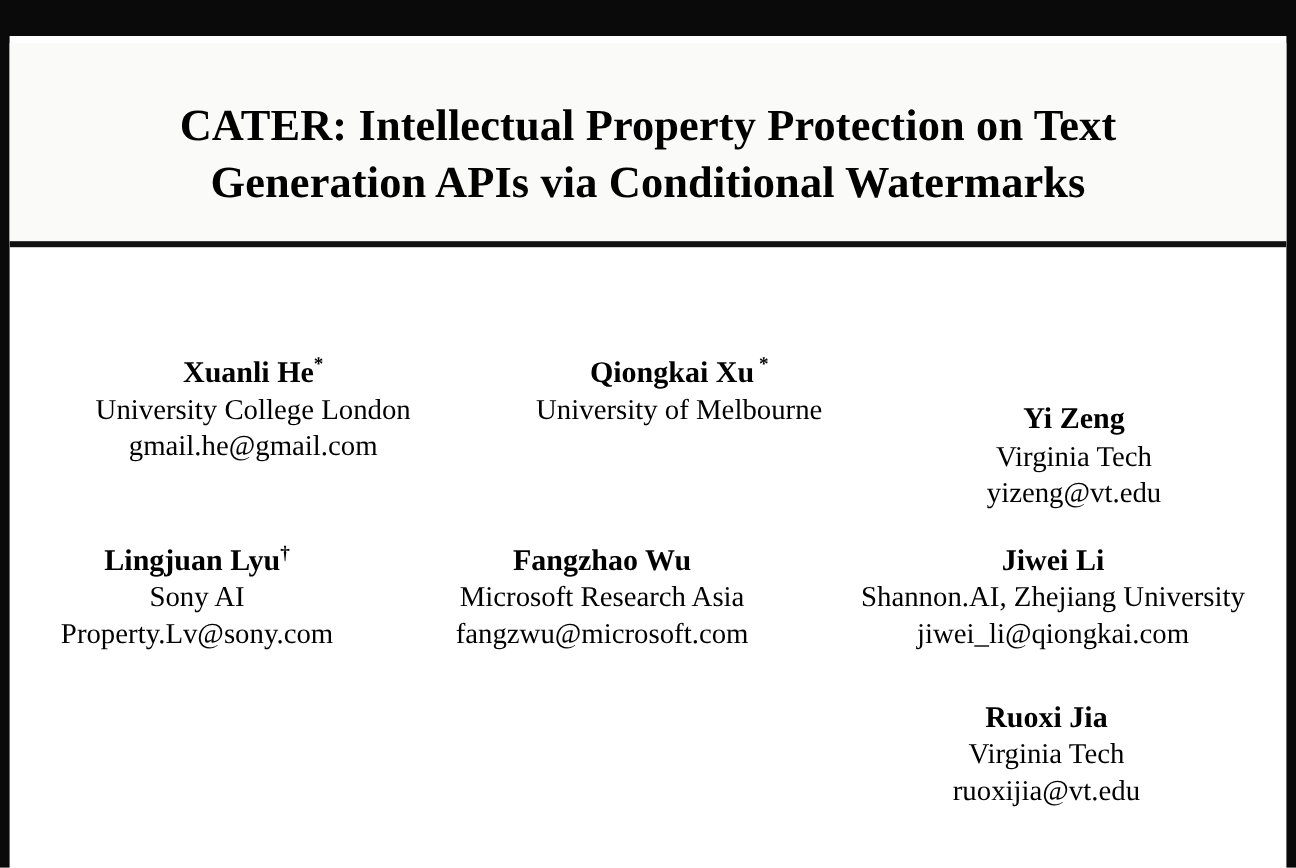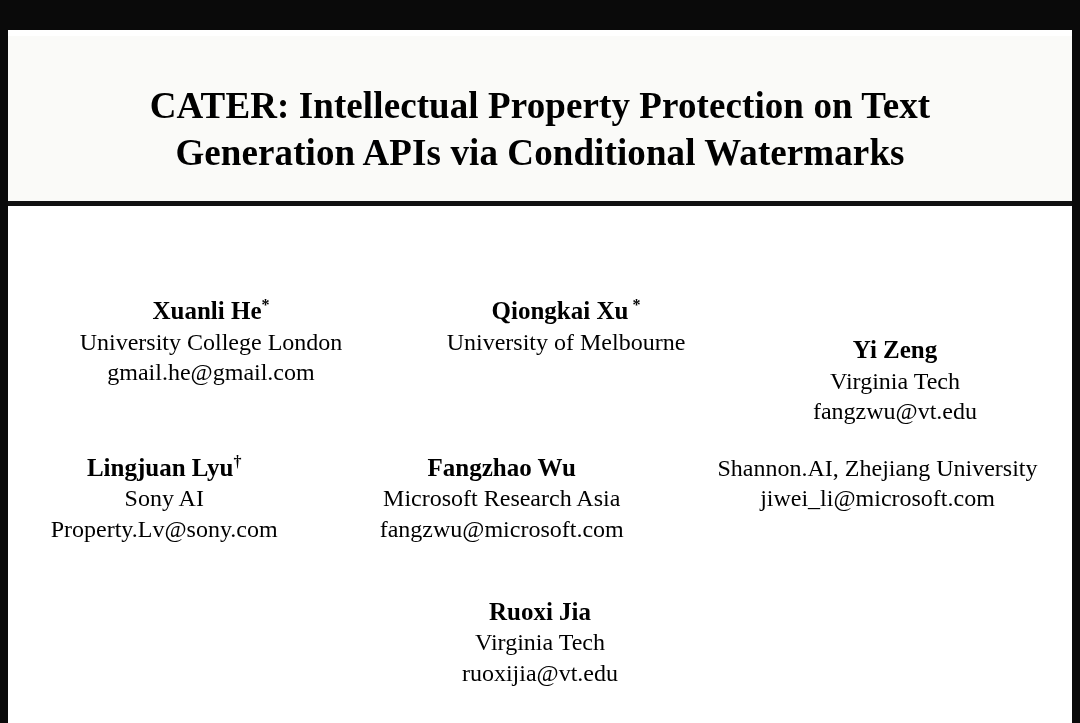--- a/index.html
+++ b/index.html
@@ -60,21 +60,21 @@
     left: 8px;
     width: 1064px;
     box-sizing: border-box;
   }
   .author-row {
     display: flex;
     justify-content: center;
     align-items: flex-start;
   }
   .author-row.row1 { margin-bottom: 27px; }
-  .author-row.row2 { margin-bottom: 53px; gap: 29px; }
+  .author-row.row2 { margin-bottom: 40px; gap: 29px; }
   .author-block {
     text-align: center;
     padding: 0 6px;
     box-sizing: border-box;
   }
   .author-name {
     font-size: 25px;
     font-weight: bold;
     line-height: 1.22;
     white-space: nowrap;
@@ -98,21 +98,21 @@
 
   
   .row1 .c0 { width: 352px; }
   .row1 .c1 { width: 358px; }
   .row1 .c2 { width: 300px; margin-top: 39px; }
   
   .row2 .c0 { width: 318px; }
   .row2 .c1 { width: 310px; }
   .row2 .c2 { width: 396px; }
   
-  .row3 { justify-content: center; }
+  .row3 { justify-content: flex-end; }
   .row3 .c0 { width: 400px; }
 </style>
 </head>
 <body>
 
 <div class="page">
 
   <div class="edge-bar top"></div>
   <div class="edge-bar left"></div>
   <div class="edge-bar right"></div>
@@ -132,38 +132,39 @@
         <div class="author-affil">University College London</div>
         <div class="author-email">gmail.he@gmail.com</div>
       </div>
       <div class="author-block c1">
         <div class="author-name"><span>Qiongkai Xu</span><sup> *</sup></div>
         <div class="author-affil">University of Melbourne</div>
       </div>
       <div class="author-block c2">
         <div class="author-name"><span>Yi Zeng</span><sup></sup></div>
         <div class="author-affil">Virginia Tech</div>
-        <div class="author-email">fangzwu@vt.edu</div>
+        <div class="author-email">yizeng@vt.edu</div>
       </div>
     </div>
 
     <div class="author-row row2">
       <div class="author-block c0">
         <div class="author-name"><span>Lingjuan Lyu</span><sup>†</sup></div>
         <div class="author-affil">Sony AI</div>
         <div class="author-email">Property.Lv@sony.com</div>
       </div>
       <div class="author-block c1">
         <div class="author-name"><span>Fangzhao Wu</span><sup></sup></div>
         <div class="author-affil">Microsoft Research Asia</div>
         <div class="author-email">fangzwu@microsoft.com</div>
       </div>
       <div class="author-block c2">
+        <div class="author-name"><span>Jiwei Li</span><sup></sup></div>
         <div class="author-affil">Shannon.AI, Zhejiang University</div>
-        <div class="author-email">jiwei_li@microsoft.com</div>
+        <div class="author-email">jiwei_li@qiongkai.com</div>
       </div>
     </div>
 
     <div class="author-row row3">
       <div class="author-block c0">
         <div class="author-name"><span>Ruoxi Jia</span><sup></sup></div>
         <div class="author-affil">Virginia Tech</div>
         <div class="author-email">ruoxijia@vt.edu</div>
       </div>
     </div>

